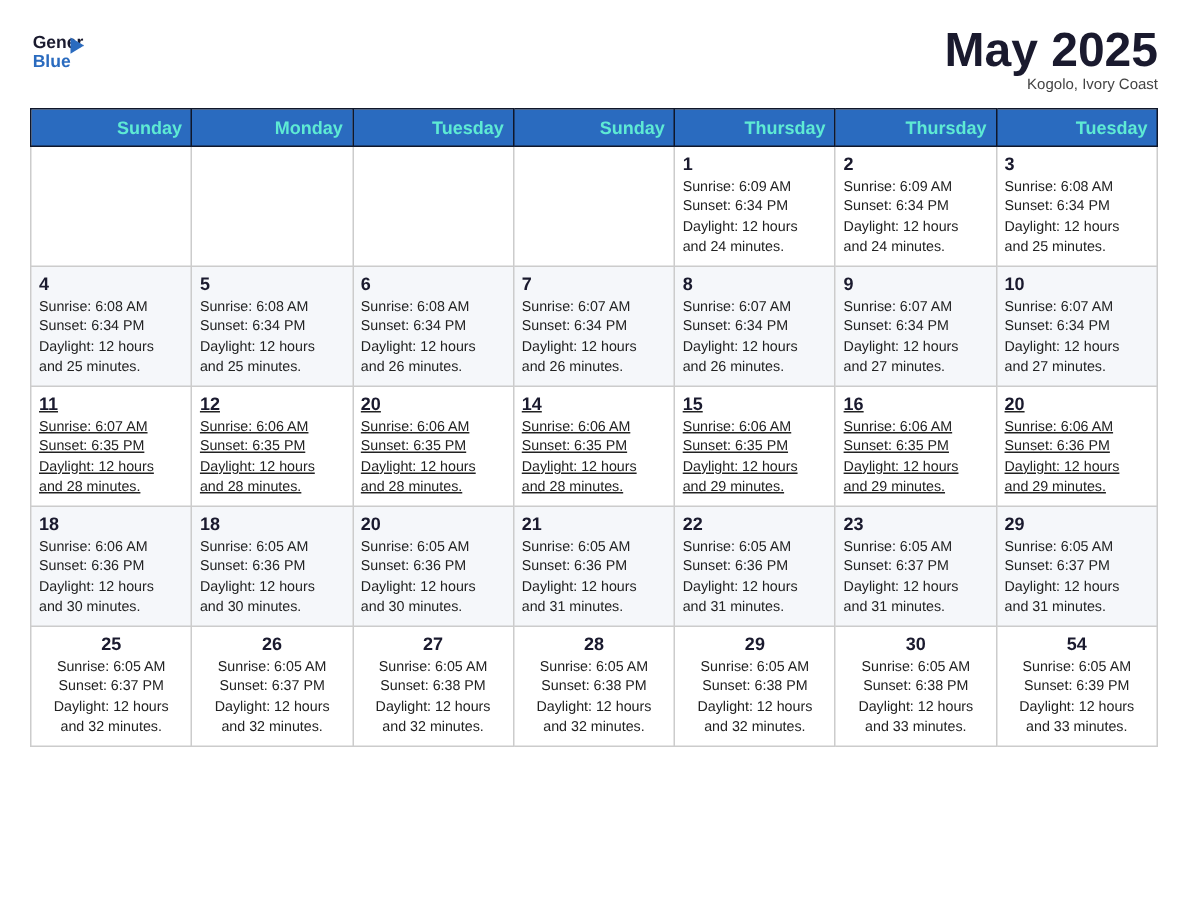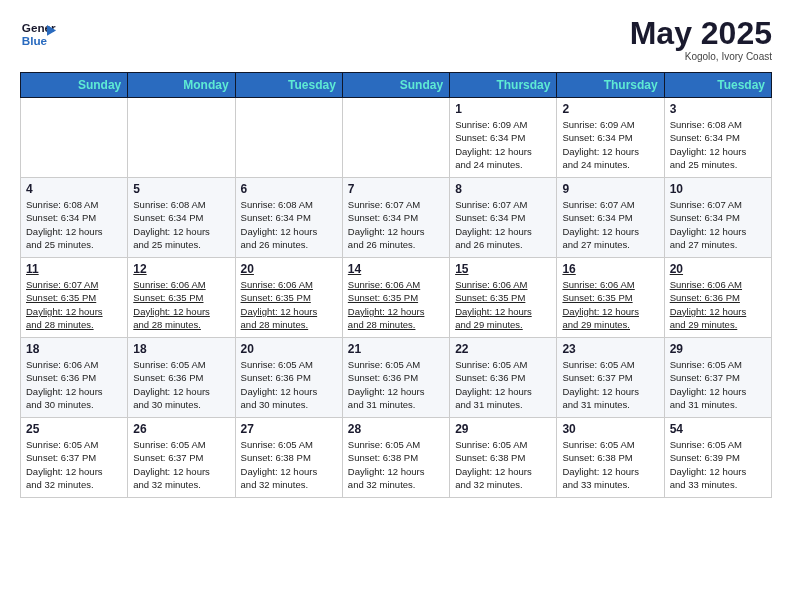--- a/index.html
+++ b/index.html
@@ -87,21 +87,21 @@
       color: #222;
     }
     .empty-cell {
       background: #fff !important;
     }
     
     .row-1 td { background: #fff; }
     .row-2 td { background: #eef2f8; }
     .row-3 td { background: #fff; text-decoration: underline; }
     .row-4 td { background: #eef2f8; }
-    .row-5 td { background: #fff; }
+    .row-5 td { background: #fff; text-align: center; }
   </style>
 </head>
 <body>
 
 <div class="page">
   <div class="header">
     <div class="logo">
       <svg class="logo-icon" viewBox="0 0 40 40">
         <text x="2" y="18" font-size="13" font-weight="bold" fill="#1a1a2e" font-family="Arial">General</text>
         <text x="2" y="32" font-size="13" font-weight="bold" fill="#2a6bbf" font-family="Arial">Blue</text>

